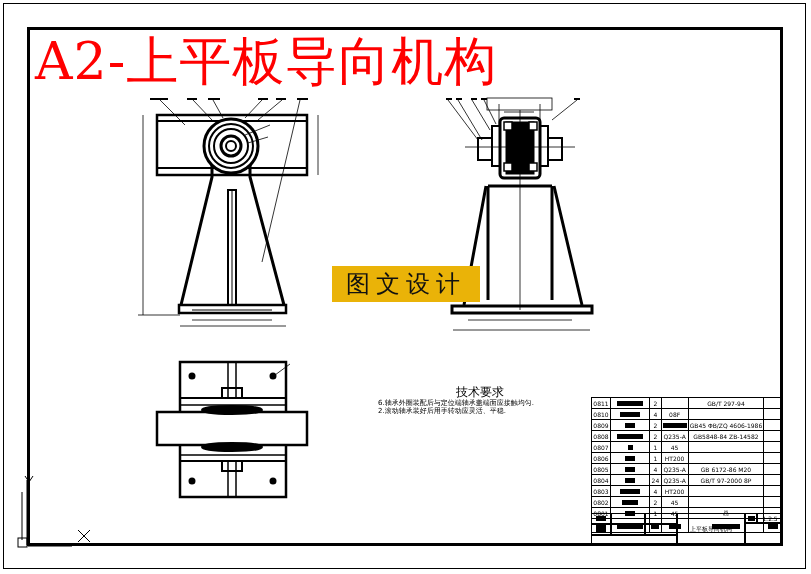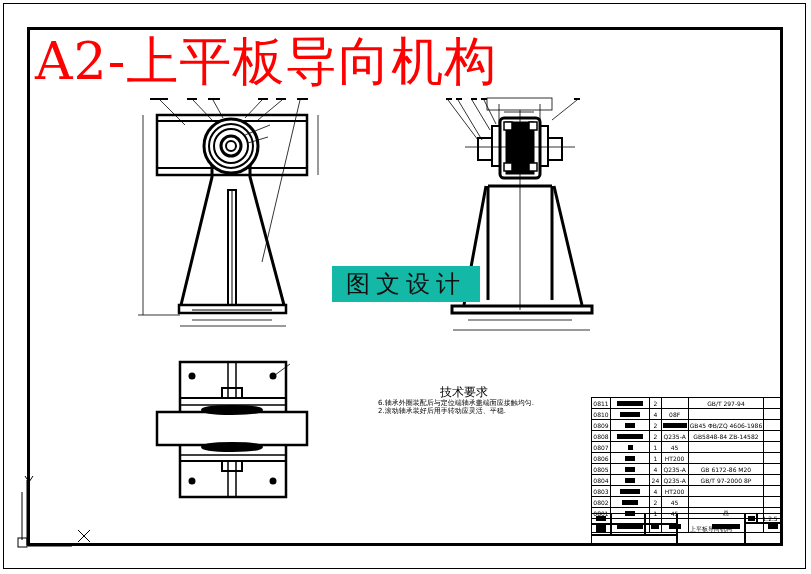--- a/index.html
+++ b/index.html
@@ -1,23 +1,23 @@
 <!DOCTYPE html>
 <html><head>
 <meta charset="utf-8">
 <style>
   html,body{margin:0;padding:0;background:#fff;}
   body{width:811px;height:574px;position:relative;overflow:hidden;font-family:"DejaVu Sans",sans-serif;}
   .abs{position:absolute;}
   #outer{left:3px;top:3px;width:803px;height:566px;border:1px solid #000;box-sizing:border-box;}
   #frame{left:27px;top:27px;width:756px;height:519px;border:3px solid #000;box-sizing:border-box;}
   #title{left:35px;top:38px;color:#ff0000;font-family:"DejaVu Serif",serif;font-size:52px;line-height:46px;letter-spacing:1px;white-space:nowrap;}
-  #watermark{left:332px;top:266px;width:148px;height:36px;background:#14b8a6;font-size:24px;line-height:36px;color:#111;letter-spacing:6px;text-align:center;font-family:"DejaVu Serif",serif;}
+  #watermark{left:332px;top:266px;width:148px;height:36px;background:#eab308;font-size:24px;line-height:36px;color:#111;letter-spacing:6px;text-align:center;font-family:"DejaVu Serif",serif;}
   #tech{left:378px;top:385px;font-size:7px;line-height:8px;color:#000;}
-  #tech .h{font-size:12px;line-height:14px;margin-left:62px;width:80px;}
+  #tech .h{font-size:12px;line-height:14px;text-align:center;margin-left:62px;width:80px;}
   svg{position:absolute;left:0;top:0;}
   table.bom{position:absolute;border-collapse:collapse;font-size:6px;font-family:"DejaVu Sans",sans-serif;}
   table.bom td{border:1px solid #000;height:10px;padding:0 1px;white-space:nowrap;overflow:hidden;text-align:center;}
   .blk{display:inline-block;background:#000;height:5px;vertical-align:middle;}
   #titleblock{left:591px;top:513px;width:192px;height:33px;}
   .tb-cell{position:absolute;border:1px solid #000;box-sizing:border-box;font-size:6px;display:flex;align-items:center;justify-content:center;}
 </style>
 </head>
 <body>
 

